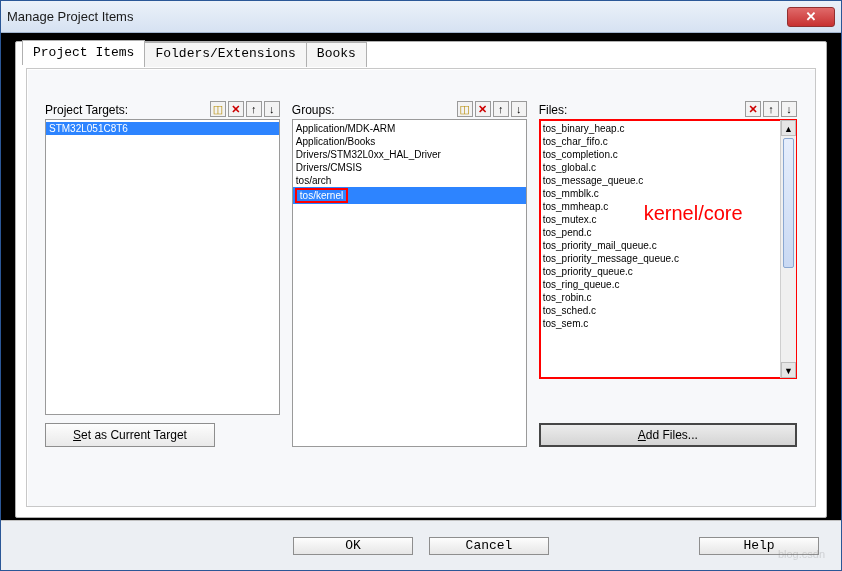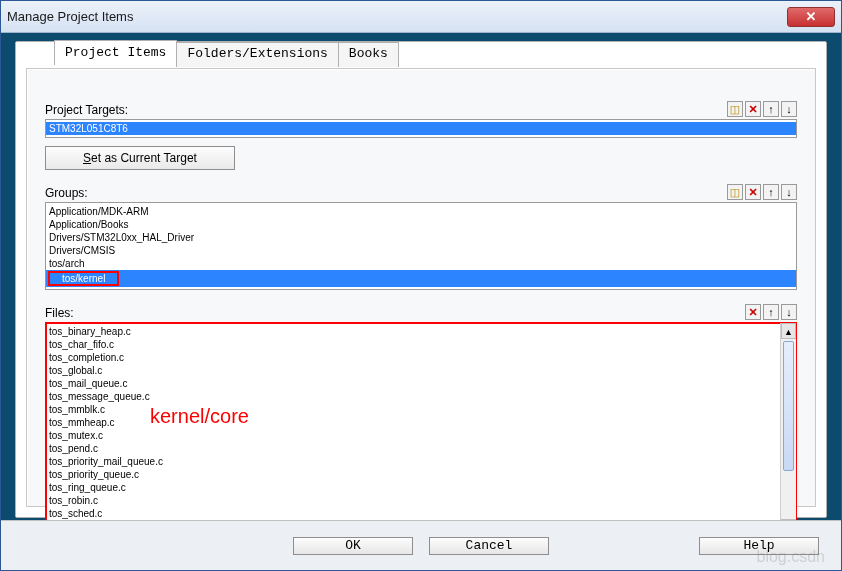--- a/index.html
+++ b/index.html
@@ -5,21 +5,21 @@
   * { box-sizing: border-box; margin: 0; padding: 0; }
   body {
     width: 842px; height: 571px;
     font-family: "Segoe UI", Tahoma, sans-serif;
     font-size: 12px;
     background: #e9eef3;
     color: #000;
     position: relative;
   }
   
-  .window { width: 842px; height: 571px; border: 1px solid #2b5797; position: relative; background: #0c4a6e; }
+  .window { width: 842px; height: 571px; border: 1px solid #2b5797; position: relative; background: #000000; }
   .titlebar {
     height: 32px;
     background: linear-gradient(#ebf1f9, #d6e2f2);
     border-bottom: 1px solid #a1b4ce;
     display: flex; align-items: center;
     padding: 0 6px;
   }
   .titlebar .title { font-size: 13px; color: #1a1a1a; flex: 0 0 auto; }
   .titlebar .filler { flex: 1; }
   .closebtn {
@@ -38,28 +38,28 @@
   .tab {
     padding: 3px 10px 4px 10px;
     border: 1px solid #b0b0b0; border-bottom: none;
     background: #f5f5f5;
     font-family: "Courier New", monospace;
     font-size: 13px;
     margin-right: -1px;
     position: relative; top: 2px;
     cursor: pointer;
   }
-  .tab.active { background: #fff; z-index: 2; top: 0px; padding-top:4px; padding-bottom:5px;margin-left:32px;}
+  .tab.active { background: #fff; z-index: 2; top: 0px; padding-top:4px; padding-bottom:5px;}
   .inner {
     position: absolute; top: 26px; left: 10px; right: 10px; bottom: 10px;
     border: 1px solid #c8c8c8; background: #f7f8fa;
     box-shadow: inset 1px 1px 0 #fff;
     padding: 30px 18px 18px 18px;
   }
-  .panes { display: flex; gap: 12px; height: 348px; flex-direction: column; }
+  .panes { display: flex; gap: 12px; height: 348px; }
   .pane { flex: 1; display: flex; flex-direction: column; }
   .pane.files{ flex: 1.1; }
   .pane-header {
     display: flex; align-items: flex-end; justify-content: space-between;
     margin-bottom: 2px; height: 18px;
   }
   .pane-header .label { font-size: 12px; }
   .hdr-icons { display: flex; gap: 2px; }
   .hdr-icons .icn {
     width: 16px; height: 16px; border: 1px solid #9a9a9a;
@@ -72,25 +72,25 @@
   .listbox {
     flex: 1; border: 1px solid #9a9a9a; background: #fff;
     overflow: hidden; position: relative;
     font-family: "Segoe UI", Tahoma, sans-serif;
   }
   .listbox.red-outline { outline: 2px solid #ff0000; outline-offset: -2px;}
   .list-inner { padding: 2px 0; height: 100%; overflow-y: auto; }
   .row { padding: 1px 3px; font-size: 10px; white-space: nowrap; cursor: default; }
   .row.sel { background: #2d84ff; color: #fff; }
   .kernel-box {
-    display: inline-block; border: 2px solid #ff0000; padding: 0 12px; margin-left:-1px;
+    display: inline-block; border: 2px solid #ff0000; padding: 0 3px; margin-left:-1px;
   }
   .annot { position: absolute; color: #ff0000; font-size: 20px; font-family: "Segoe UI","Helvetica",sans-serif; pointer-events:none;}
   .below-btn {
-    width: 190px; height: 24px; margin-top: 8px;
+    width: 170px; height: 24px; margin-top: 8px;
     background: linear-gradient(#fdfdfd,#e9e9e9);
     border: 1px solid #8e8e8e;
     font-size: 12px; cursor: pointer;
     align-self: flex-start;
   }
   .below-btn.add {
     align-self: stretch; width: auto;
     border: 2px solid #464646;
     background: linear-gradient(#ececec,#d4d4d4);
     margin-top: 44px;
@@ -103,22 +103,22 @@
   }
   .dlgbtn {
     width: 120px; height: 18px;
     background: linear-gradient(#fdfdfd,#e6e6e6);
     border: 1px solid #8e8e8e;
     font-family: "Courier New", monospace;
     font-size: 13px; cursor: pointer;
   }
   .dlgbtn.help { position: absolute; right: 22px; }
   .watermark {
-    position: absolute; right: 16px; bottom: 4px;
-    color: rgba(120,120,120,0.25); font-size: 16px; pointer-events:none;
+    position: absolute; right: 16px; bottom: 10px;
+    color: rgba(120,120,120,0.25); font-size: 11px; pointer-events:none;
   }
   
   .sb { position: absolute; right: 0; top: 0; bottom: 0; width: 16px;
     background: #f0f0f0; border-left: 1px solid #cfcfcf;}
   .sb .arrow { height: 16px; text-align:center; font-size:9px; line-height:16px; background:#e6e6e6; border:1px solid #bdbdbd;}
   .sb .thumb { position:absolute; top:18px; left:2px; right:2px; height:130px;
     background: linear-gradient(#e6eefc,#c9d9f3); border:1px solid #8aa7d1; border-radius:2px;}
 </style>
 </head>
 <body>
@@ -190,27 +190,27 @@
               <div class="icn">↑</div>
               <div class="icn">↓</div>
             </div>
           </div>
           <div class="listbox red-outline" style="position:relative;">
             <div class="list-inner" id="files-list" style="padding-right:16px;">
                 <div class="row">tos_binary_heap.c</div>
                 <div class="row">tos_char_fifo.c</div>
                 <div class="row">tos_completion.c</div>
                 <div class="row">tos_global.c</div>
-                <div class="row">tos_mail_queue.c</div>
                 <div class="row">tos_message_queue.c</div>
                 <div class="row">tos_mmblk.c</div>
                 <div class="row">tos_mmheap.c</div>
                 <div class="row">tos_mutex.c</div>
                 <div class="row">tos_pend.c</div>
                 <div class="row">tos_priority_mail_queue.c</div>
+                <div class="row">tos_priority_message_queue.c</div>
                 <div class="row">tos_priority_queue.c</div>
                 <div class="row">tos_ring_queue.c</div>
                 <div class="row">tos_robin.c</div>
                 <div class="row">tos_sched.c</div>
                 <div class="row">tos_sem.c</div>
               </div>
             <div class="sb">
               <div class="arrow">▲</div>
               <div class="thumb"></div>
               <div class="arrow" style="position:absolute;bottom:0;left:0;right:0;">▼</div>

